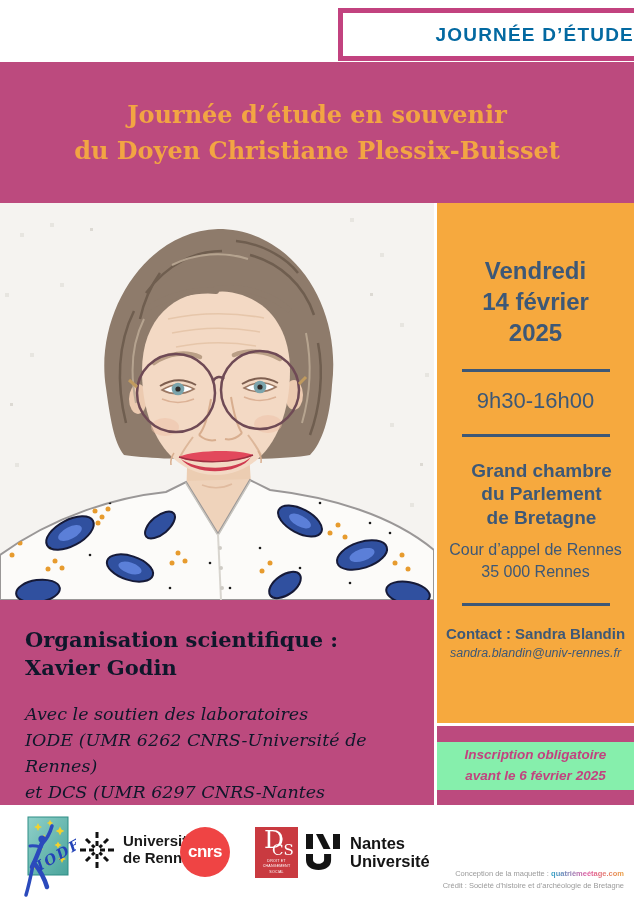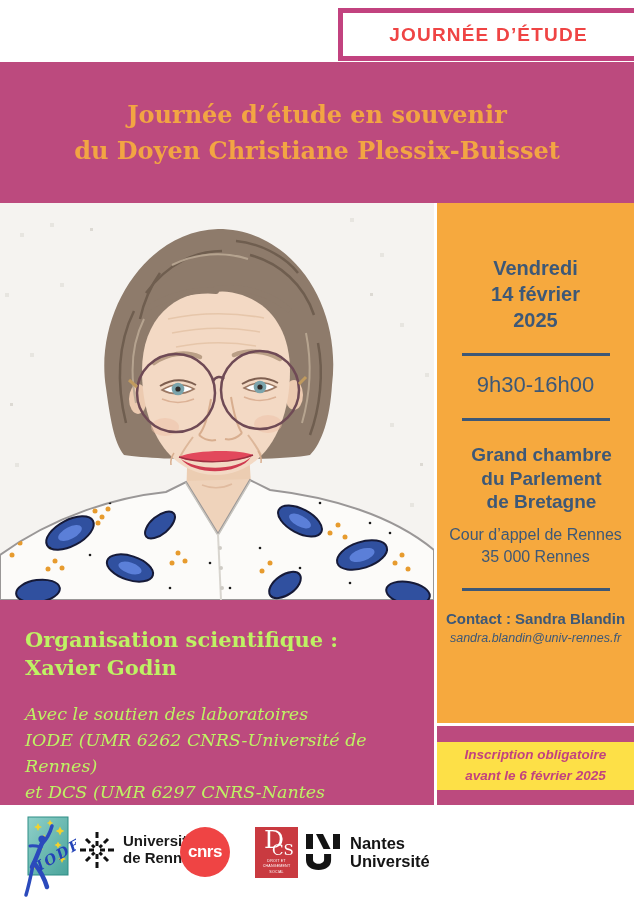--- a/index.html
+++ b/index.html
@@ -2,53 +2,53 @@
 <html><head>
 <meta charset="utf-8">
 <style>
   html,body{margin:0;padding:0;background:#e9e9e9;}
   .page{position:relative;width:634px;height:900px;background:#ffffff;overflow:hidden;
         font-family:"Liberation Sans",sans-serif;margin:0 auto;}
   .page *{box-sizing:border-box;}
 
   
   .badge{position:absolute;left:338px;top:8px;width:296px;height:53px;background:#fff;
-         border:5px solid #c2427f;border-right:none;display:flex;align-items:center;justify-content:center;
-         font-weight:700;font-size:19px;letter-spacing:1.2px;color:#ef4444;}
+         border:5px solid #c2427f;border-right:none;display:flex;align-items:center;justify-content:flex-end;
+         font-weight:700;font-size:19px;letter-spacing:1.2px;color:#0369a1;}
 
   
   .title-band{position:absolute;left:0;top:62px;width:634px;height:141px;background:#bc4a7e;
               display:flex;flex-direction:column;align-items:center;justify-content:center;
               font-family:"DejaVu Serif",serif;font-weight:700;font-size:24px;line-height:1.5;
               color:#f2a543;text-align:center;}
 
   
   .photo{position:absolute;left:0;top:203px;width:434px;height:397px;}
   .photo svg{display:block;}
 
   
   .sidebar{position:absolute;left:437px;top:203px;width:197px;height:520px;background:#f6a93e;
            color:#3d5877;text-align:center;}
-  .side-date{margin-top:52px;font-size:20px;font-weight:700;line-height:1.3;}
+  .side-date{margin-top:52px;font-size:24px;font-weight:700;line-height:1.3;}
   .side-rule{width:148px;height:3px;background:#3d5877;margin:20px auto 0;}
   .side-time{margin-top:16px;font-size:22px;}
   .side-venue{margin-top:22px;font-size:19px;font-weight:700;line-height:1.24;padding-left:12px;}
   .side-address{margin-top:10px;font-size:16px;line-height:1.38;}
   .side-contact{margin-top:19px;font-size:15px;font-weight:700;}
   .side-email{margin-top:4px;font-size:12.5px;font-style:italic;}
 
   
-  .org{position:absolute;left:0;top:600px;width:434px;height:205px;background:#bc4a7e;color:#bef264;
+  .org{position:absolute;left:0;top:600px;width:434px;height:205px;background:#bc4a7e;color:#0f172a;
        padding:26px 10px 4px 25px;font-family:"DejaVu Serif",serif;}
   .org-heading{font-size:21px;font-weight:700;line-height:1.35;}
   .org-support{margin-top:18px;font-style:italic;font-size:17.5px;line-height:1.5;}
 
   
   .reg{position:absolute;left:437px;top:726px;width:197px;height:79px;background:#bc4a7e;}
-  .reg-inner{position:absolute;left:0;right:0;top:16px;bottom:15px;background:#fde047;
+  .reg-inner{position:absolute;left:0;right:0;top:16px;bottom:15px;background:#86efac;
              display:flex;flex-direction:column;align-items:center;justify-content:center;
              font-style:italic;font-weight:700;font-size:13.5px;color:#c2427f;line-height:1.55;}
 
   
   .footer{position:absolute;left:0;top:805px;width:634px;height:95px;background:#fff;}
   .logo-iode{position:absolute;left:20px;top:10px;}
   .logo-ur{position:absolute;left:79px;top:26px;display:flex;align-items:center;gap:8px;}
   .ur-text{font-size:15px;font-weight:700;color:#1a1a1a;line-height:1.12;}
   .logo-cnrs{position:absolute;left:180px;top:22px;width:50px;height:50px;border-radius:50%;
              background:#ef4444;display:flex;align-items:center;justify-content:center;
@@ -369,15 +369,21 @@
           <rect x="27" y="0" width="7" height="15"></rect>
           <path d="M0,20 h7 v5.5 c0,2.6 2.4,4.3 5.6,4.3 c3.1,0 5.5,-1.7 5.5,-4.3 V20 h7 v6 c0,6.2 -5.1,10 -12.5,10 C5,36 0,32.2 0,26 Z"></path>
         </g>
       </svg>
       <div class="nantes-text">
         <div>Nantes</div>
         <div>Université</div>
       </div>
     </div>
 
+    <div class="credits">
+      <div>
+        <span>Conception de la maquette : </span><span class="credit-brand">quatrièmeétage.com</span>
+      </div>
+      <div>Crédit : Société d’histoire et d’archéologie de Bretagne</div>
+    </div>
   </div>
 
 </div>
 
 </body></html>

